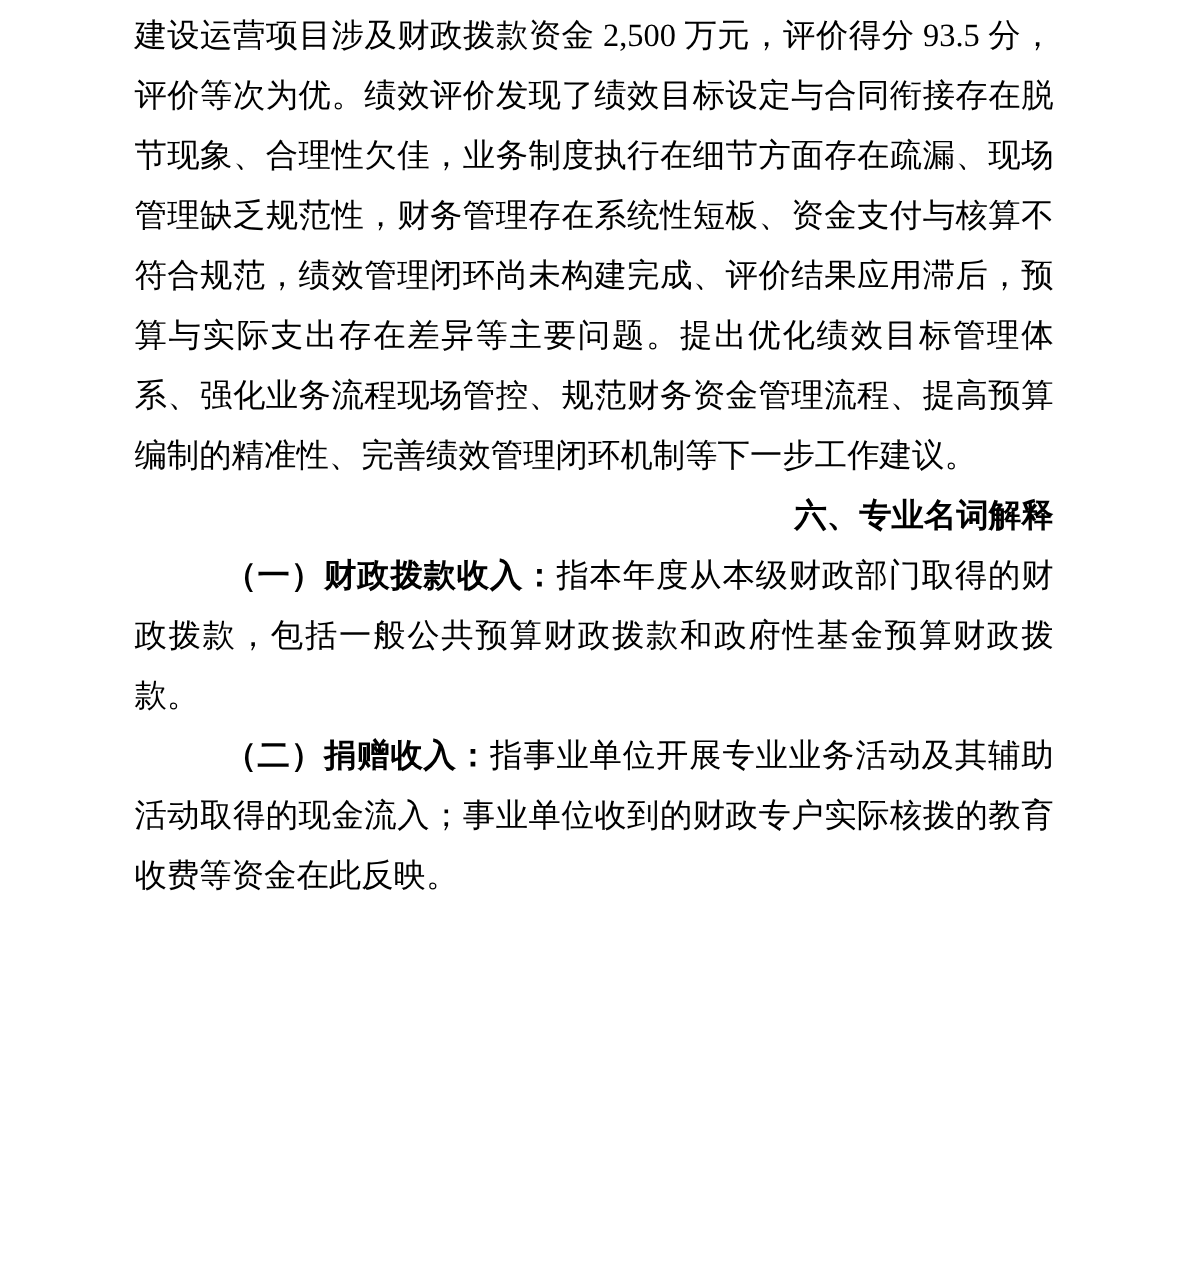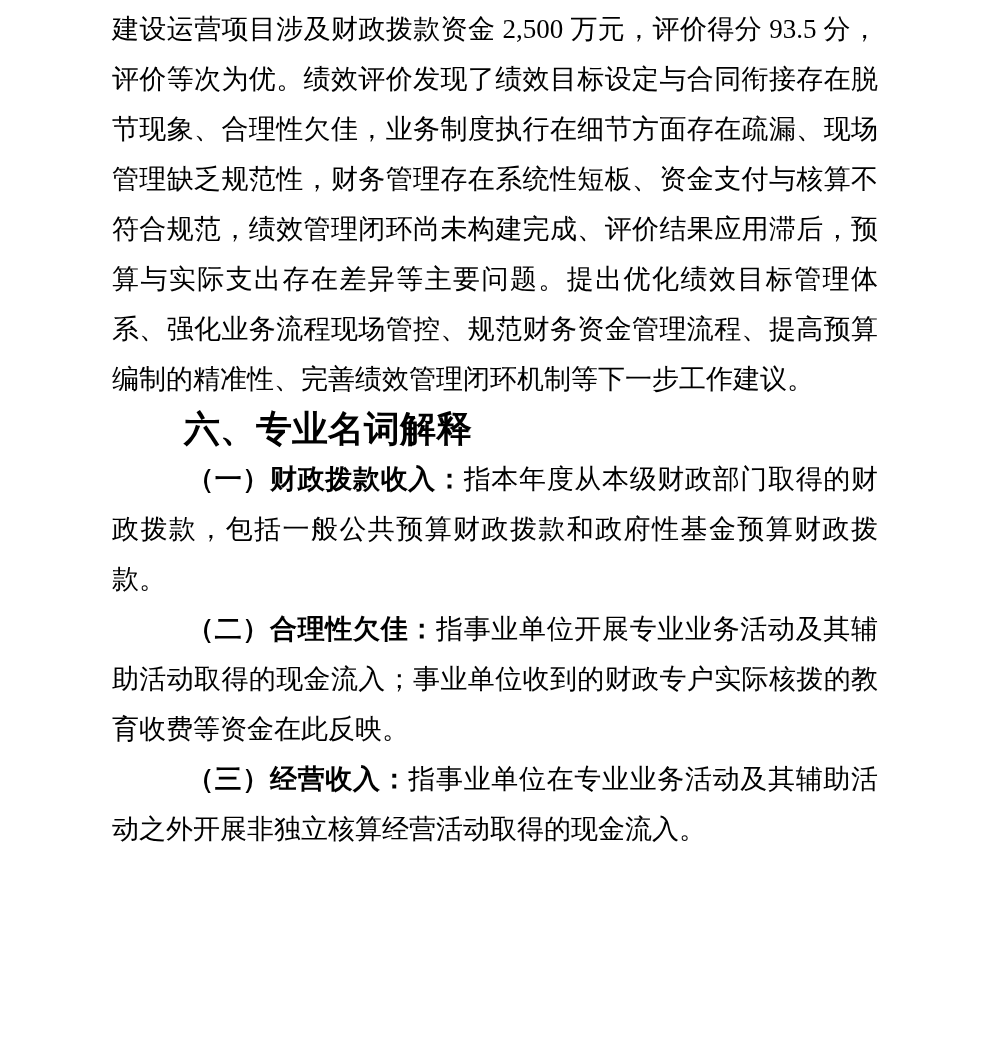--- a/index.html
+++ b/index.html
@@ -35,41 +35,40 @@
   .para {
     text-align: justify;
     text-justify: inter-character;
   }
   .indent {
     text-indent: 2em;
   }
   .section-heading {
     font-family: "Liberation Sans", "DejaVu Sans", sans-serif;
     font-weight: bold;
-    font-size: 36px;
+    font-size: 27px;
     line-height: 50px;
     text-indent: 2em;
-    text-align: left;
+    text-align: right;
   }
   .term {
     font-weight: bold;
     margin-left: 21px;
   }
 </style>
 </head>
 <body>
 
 <div class="page">
   <div class="text-block">
 
     <p class="para">建设运营项目涉及财政拨款资金 2,500 万元，评价得分 93.5 分，评价等次为优。绩效评价发现了绩效目标设定与合同衔接存在脱节现象、合理性欠佳，业务制度执行在细节方面存在疏漏、现场管理缺乏规范性，财务管理存在系统性短板、资金支付与核算不符合规范，绩效管理闭环尚未构建完成、评价结果应用滞后，预算与实际支出存在差异等主要问题。提出优化绩效目标管理体系、强化业务流程现场管控、规范财务资金管理流程、提高预算编制的精准性、完善绩效管理闭环机制等下一步工作建议。</p>
 
     <h2 class="section-heading">六、专业名词解释</h2>
 
     <p class="para indent"><span class="term">（一）财政拨款收入：</span><span>指本年度从本级财政部门取得的财政拨款，包括一般公共预算财政拨款和政府性基金预算财政拨款。</span></p>
 
-    <p class="para indent"><span class="term">（二）合理性欠佳：</span><span>指事业单位开展专业业务活动及其辅助活动取得的现金流入；事业单位收到的财政专户实际核拨的教育收费等资金在此反映。</span></p>
+    <p class="para indent"><span class="term">（二）捐赠收入：</span><span>指事业单位开展专业业务活动及其辅助活动取得的现金流入；事业单位收到的财政专户实际核拨的教育收费等资金在此反映。</span></p>
 
-    <p class="para indent"><span class="term">（三）经营收入：</span><span>指事业单位在专业业务活动及其辅助活动之外开展非独立核算经营活动取得的现金流入。</span></p>
 
 
   </div>
 </div>
 
 </body></html>

